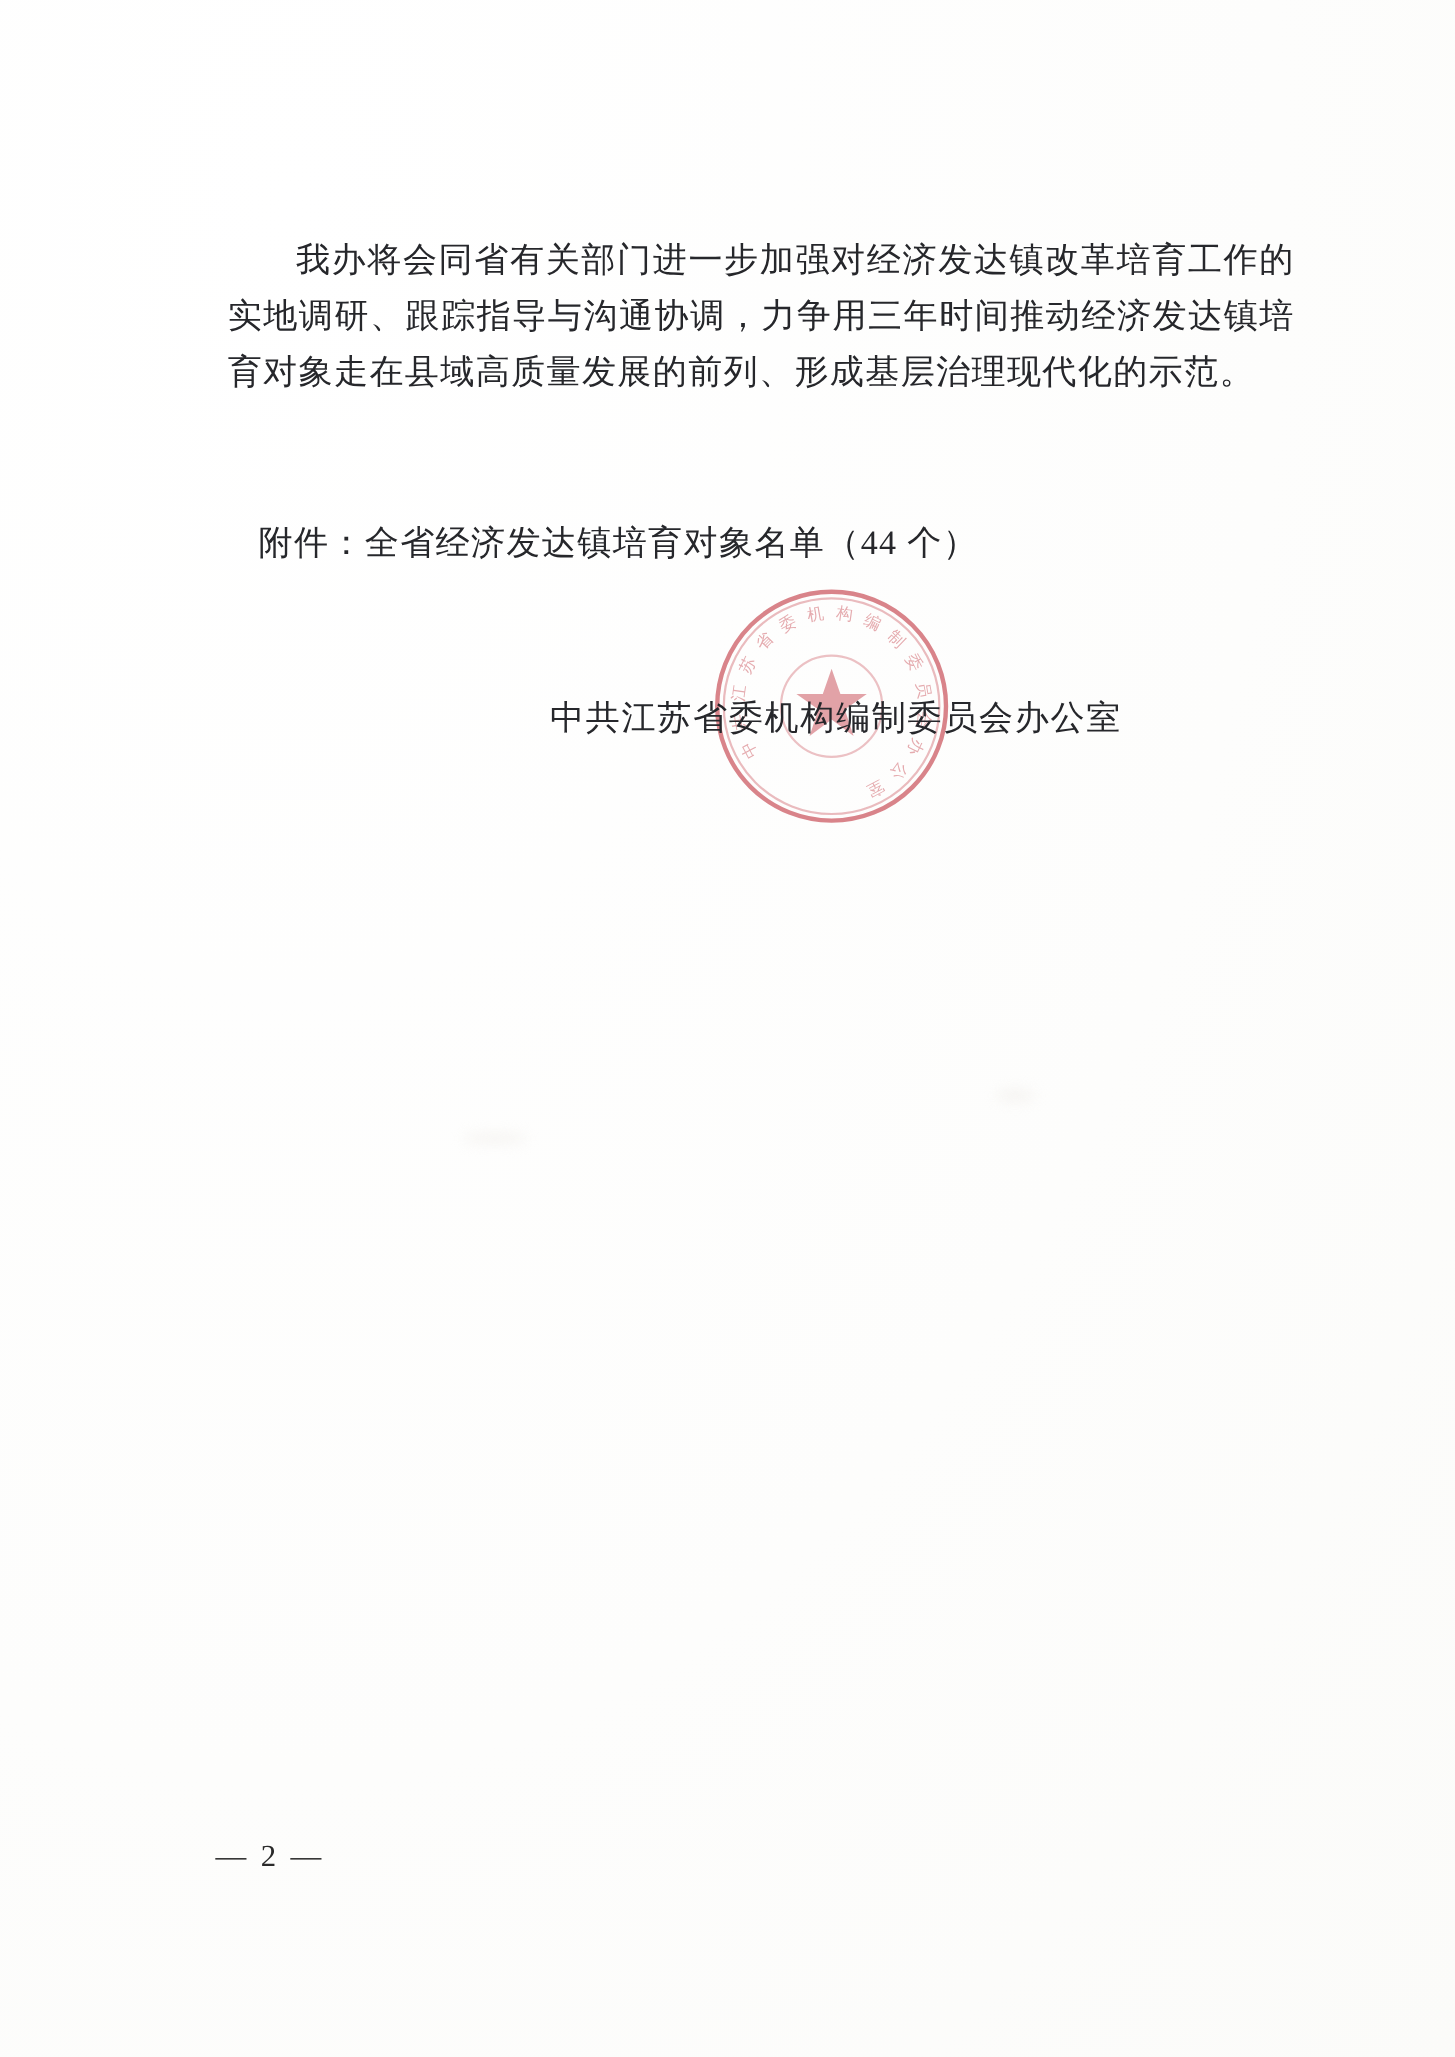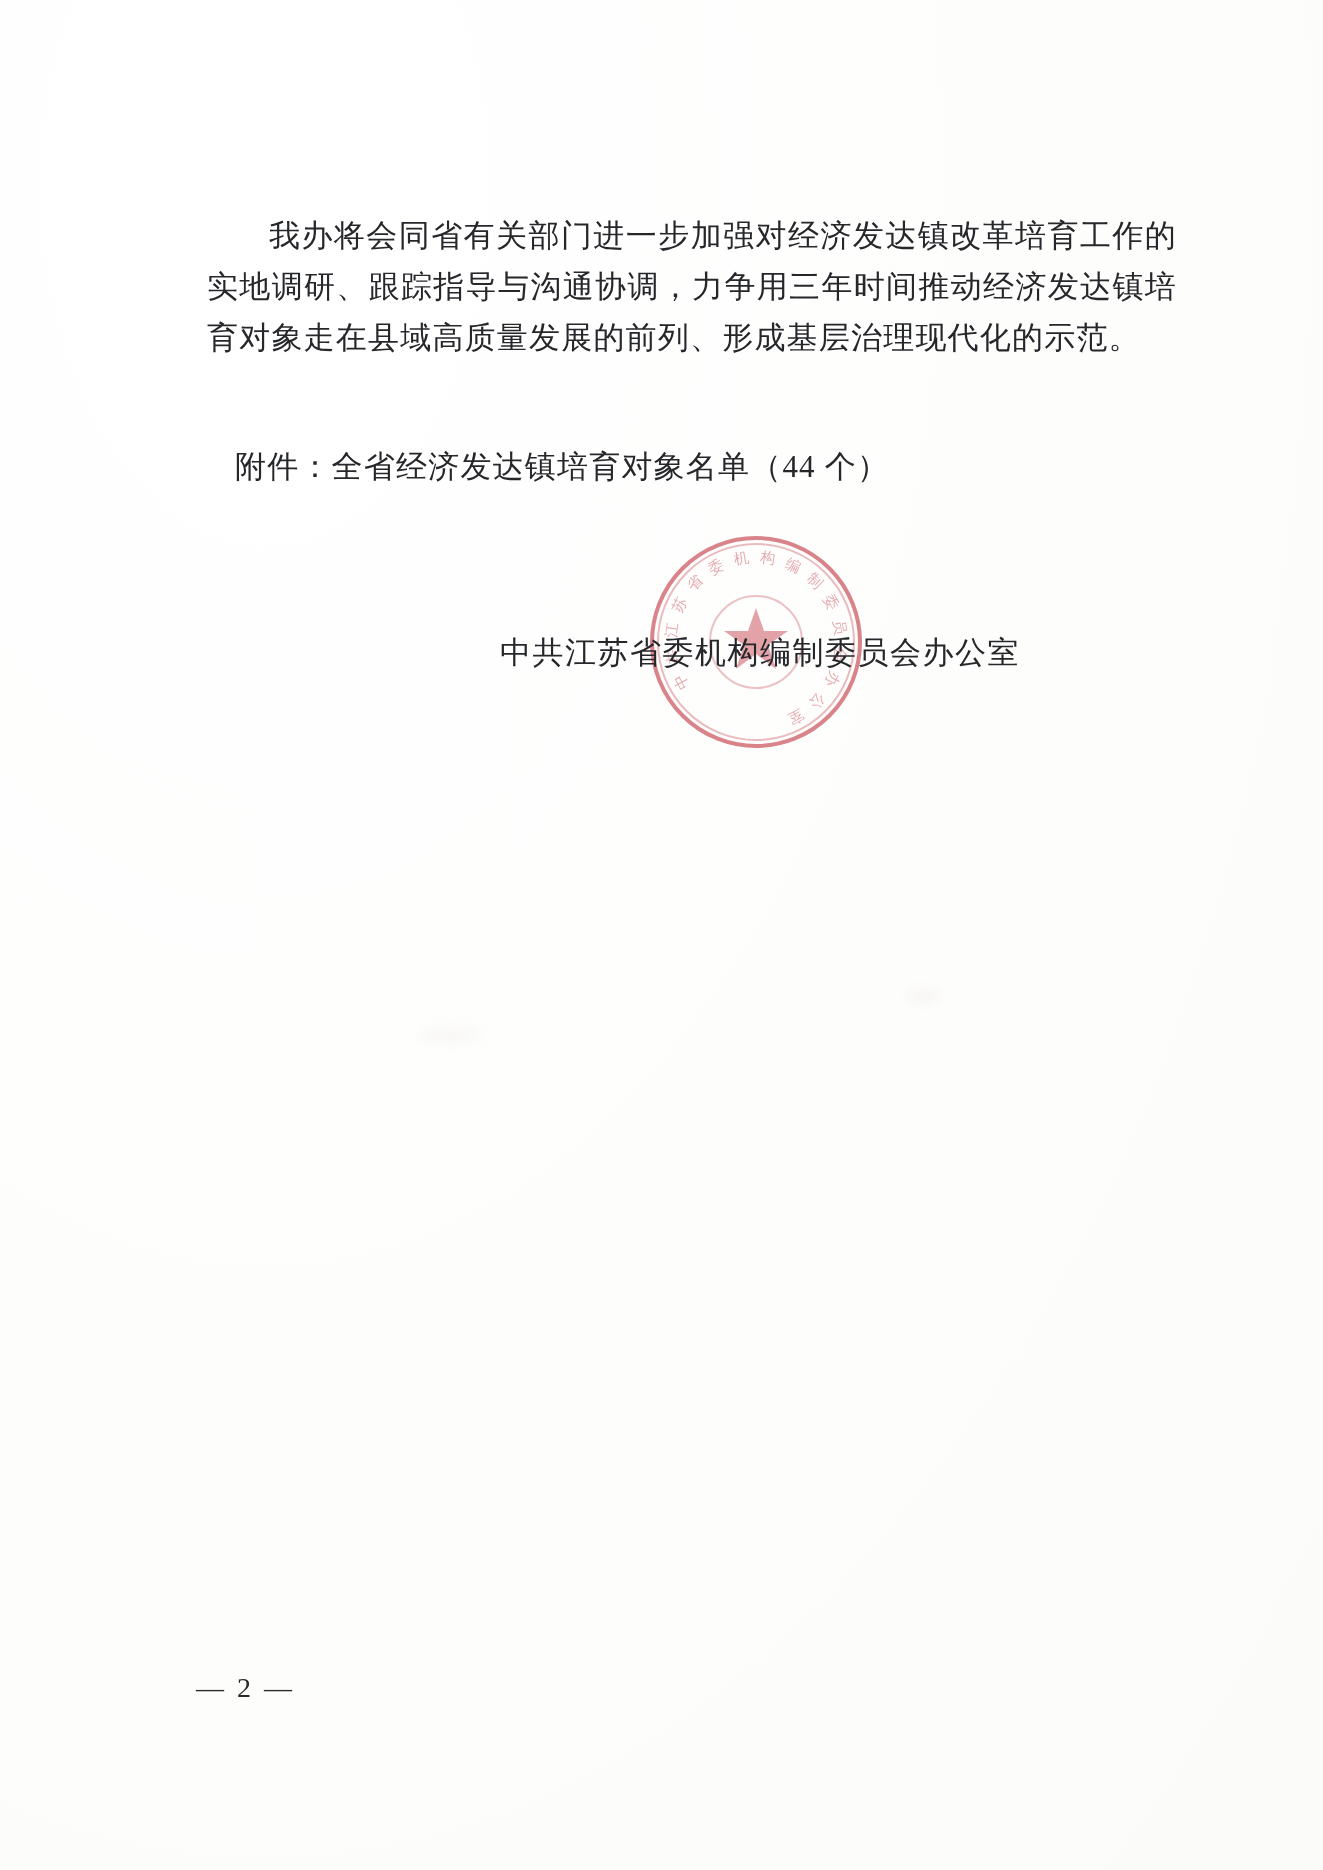--- a/index.html
+++ b/index.html
@@ -40,21 +40,21 @@
     letter-spacing: 1.2px;
     text-align: justify;
     text-justify: inter-character;
     color: #26272b;
     text-indent: 62px;
     margin: 0;
   }
   .attachment {
     position: absolute;
     left: 207px;
-    top: 443px;
+    top: 470px;
     width: 970px;
     font-size: 31px;
     line-height: 48px;
     letter-spacing: 1.2px;
     color: #26272b;
     text-indent: 28px;
   }
   .signature {
     position: absolute;
     left: 500px;

